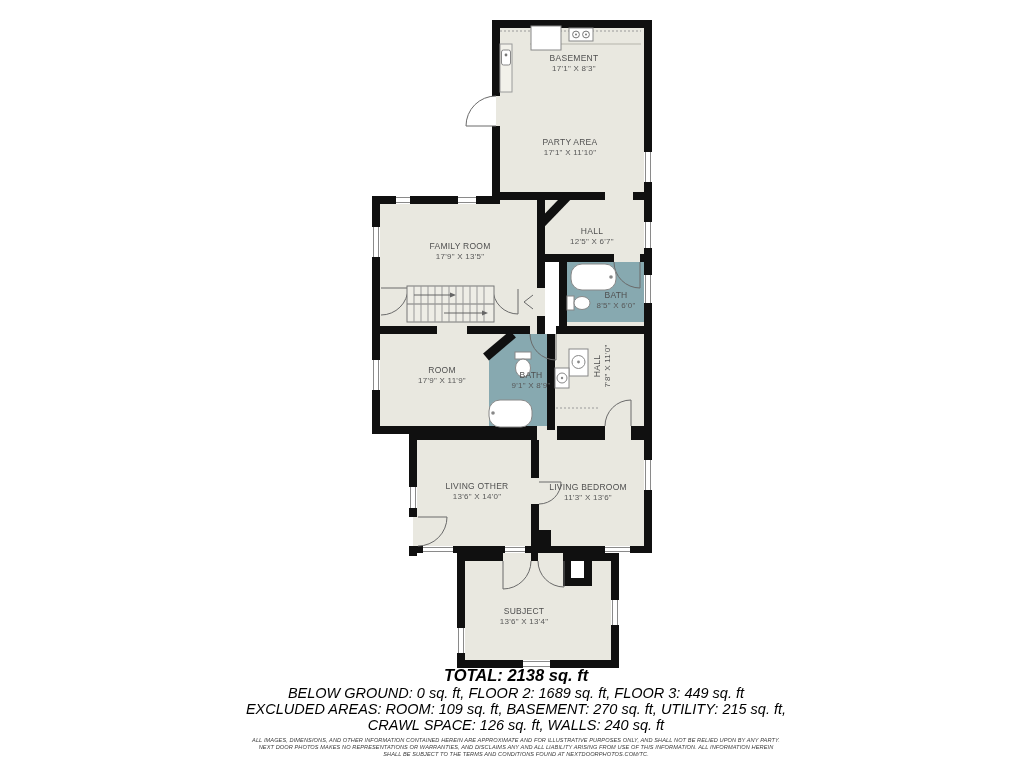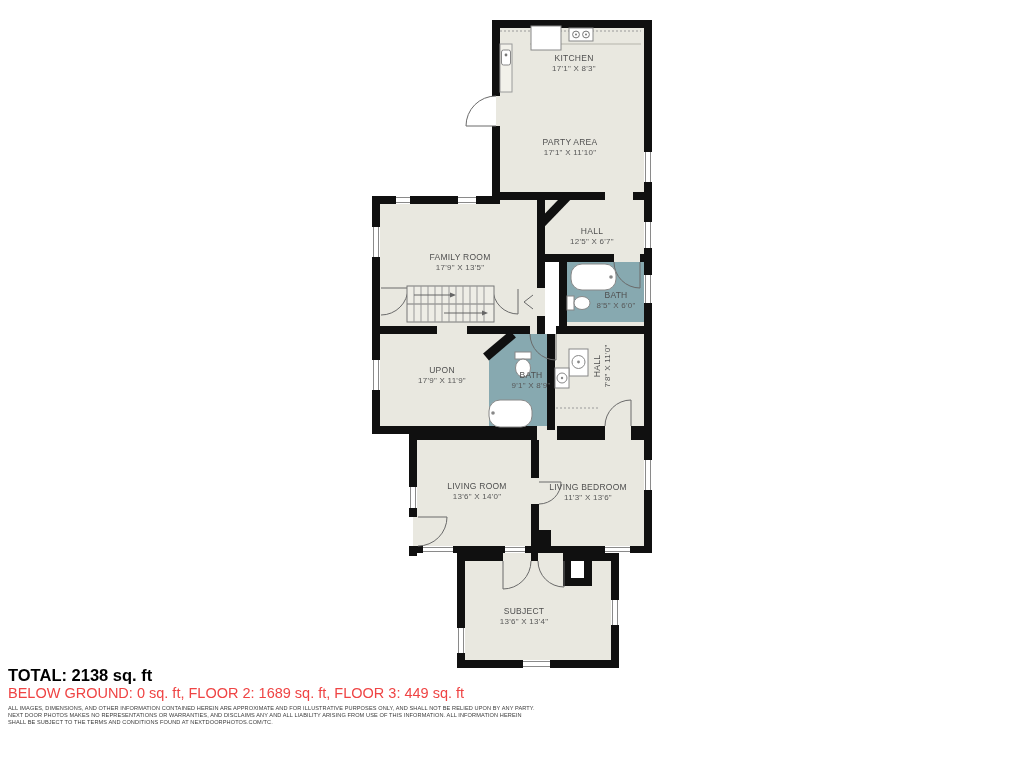--- a/index.html
+++ b/index.html
@@ -4,23 +4,23 @@
 <style>
   html,body{margin:0;padding:0;background:#fff;}
   .canvas{position:relative;width:1024px;height:768px;background:#ffffff;overflow:hidden;
           font-family:"Liberation Sans",sans-serif;}
   .plan-svg{position:absolute;left:0;top:0;}
   .room-label{position:absolute;transform:translate(-50%,-50%);text-align:center;
               font-size:8.5px;color:#4f4f4f;letter-spacing:.25px;line-height:10.5px;
               white-space:nowrap;}
   .room-label .dims{font-size:8px;color:#585858;}
   .room-label.rot{transform:translate(-50%,-50%) rotate(-90deg);}
-  .summary{position:absolute;left:8px;right:0;top:666px;text-align:left;color:#161616;}
+  .summary{position:absolute;left:8px;right:0;top:666px;text-align:center;color:#161616;font-style:italic;}
   .total{font-size:16.5px;font-weight:700;color:#000;line-height:19px;}
-  .sline{font-size:14.5px;line-height:16px;color:#ef4444;}
+  .sline{font-size:14.5px;line-height:16px;color:#000000;}
   .disclaimer{margin-top:4px;font-size:5.6px;line-height:7px;color:#3a3a3a;letter-spacing:.1px;}
 </style>
 </head>
 <body>
 
 <div class="canvas">
 
   <svg class="plan-svg" width="1024" height="768" viewBox="0 0 1024 768">
 
     <g>
@@ -301,67 +301,69 @@
       <g>
         <rect x="555" y="368" width="14" height="20" fill="#fff" stroke="#888" stroke-width="1"></rect>
         <circle cx="562" cy="378" r="5" fill="none" stroke="#888" stroke-width="1"></circle>
         <circle cx="562" cy="378" r="1.2" fill="#888"></circle>
       </g>
       <line x1="556" y1="408" x2="600" y2="408" stroke="#9a9a9a" stroke-width="1" stroke-dasharray="2,2"></line>
     </g>
   </svg>
 
   <div class="room-label" style="left:574px;top:63px;">
-    <div>KITCHEN</div>
+    <div>BASEMENT</div>
     <div class="dims">17'1" X 8'3"</div>
   </div>
   <div class="room-label" style="left:570px;top:147px;">
     <div>PARTY AREA</div>
     <div class="dims">17'1" X 11'10"</div>
   </div>
   <div class="room-label" style="left:592px;top:236px;">
     <div>HALL</div>
     <div class="dims">12'5" X 6'7"</div>
   </div>
-  <div class="room-label" style="left:460px;top:262px;">
+  <div class="room-label" style="left:460px;top:251px;">
     <div>FAMILY ROOM</div>
     <div class="dims">17'9" X 13'5"</div>
   </div>
   <div class="room-label" style="left:616px;top:300px;">
     <div>BATH</div>
     <div class="dims">8'5" X 6'0"</div>
   </div>
   <div class="room-label" style="left:442px;top:375px;">
-    <div>UPON</div>
+    <div>ROOM</div>
     <div class="dims">17'9" X 11'9"</div>
   </div>
   <div class="room-label" style="left:531px;top:380px;">
     <div>BATH</div>
     <div class="dims">9'1" X 8'9"</div>
   </div>
   <div class="room-label rot" style="left:602px;top:366px;">
     <div>HALL</div>
     <div class="dims">7'8" X 11'0"</div>
   </div>
   <div class="room-label" style="left:477px;top:491px;">
-    <div>LIVING ROOM</div>
+    <div>LIVING OTHER</div>
     <div class="dims">13'6" X 14'0"</div>
   </div>
   <div class="room-label" style="left:588px;top:492px;">
     <div>LIVING BEDROOM</div>
     <div class="dims">11'3" X 13'6"</div>
   </div>
   <div class="room-label" style="left:524px;top:616px;">
     <div>SUBJECT</div>
     <div class="dims">13'6" X 13'4"</div>
   </div>
 
   <div class="summary">
     <div class="total">TOTAL: 2138 sq. ft</div>
     <div class="sline">BELOW GROUND: 0 sq. ft, FLOOR 2: 1689 sq. ft, FLOOR 3: 449 sq. ft</div>
+    <div class="sline">EXCLUDED AREAS: ROOM: 109 sq. ft, BASEMENT: 270 sq. ft, UTILITY: 215 sq. ft,</div>
+    <div class="sline">CRAWL SPACE: 126 sq. ft, WALLS: 240 sq. ft</div>
     <div class="disclaimer">
       <div>ALL IMAGES, DIMENSIONS, AND OTHER INFORMATION CONTAINED HEREIN ARE APPROXIMATE AND FOR ILLUSTRATIVE PURPOSES ONLY, AND SHALL NOT BE RELIED UPON BY ANY PARTY.</div>
       <div>NEXT DOOR PHOTOS MAKES NO REPRESENTATIONS OR WARRANTIES, AND DISCLAIMS ANY AND ALL LIABILITY ARISING FROM USE OF THIS INFORMATION. ALL INFORMATION HEREIN</div>
       <div>SHALL BE SUBJECT TO THE TERMS AND CONDITIONS FOUND AT NEXTDOORPHOTOS.COM/TC.</div>
     </div>
   </div>
 
 </div>
 
 </body></html>

